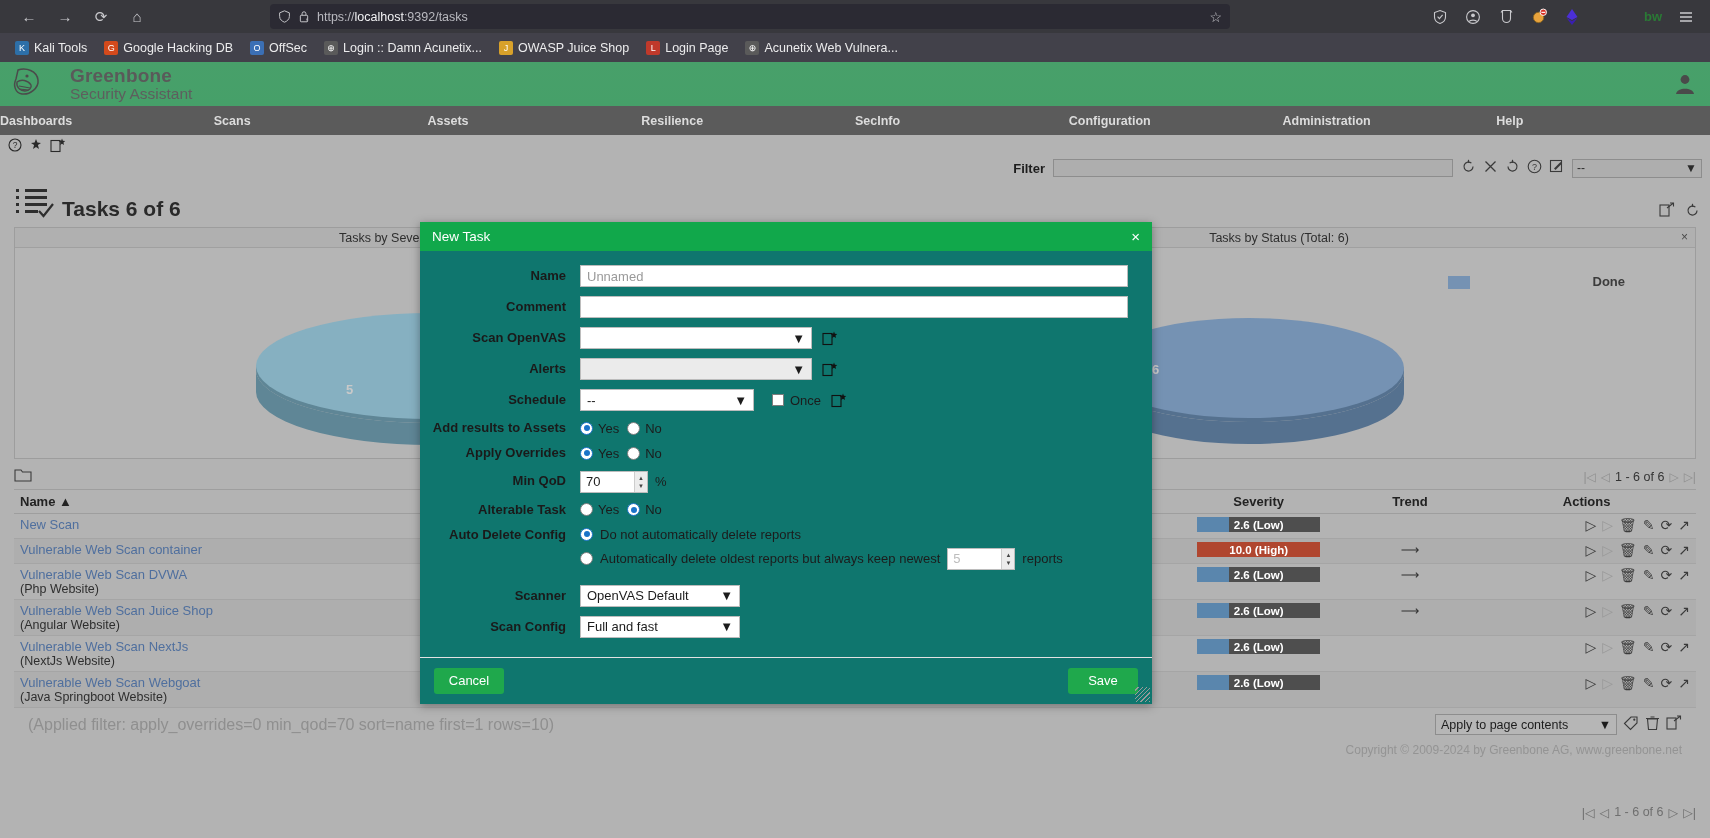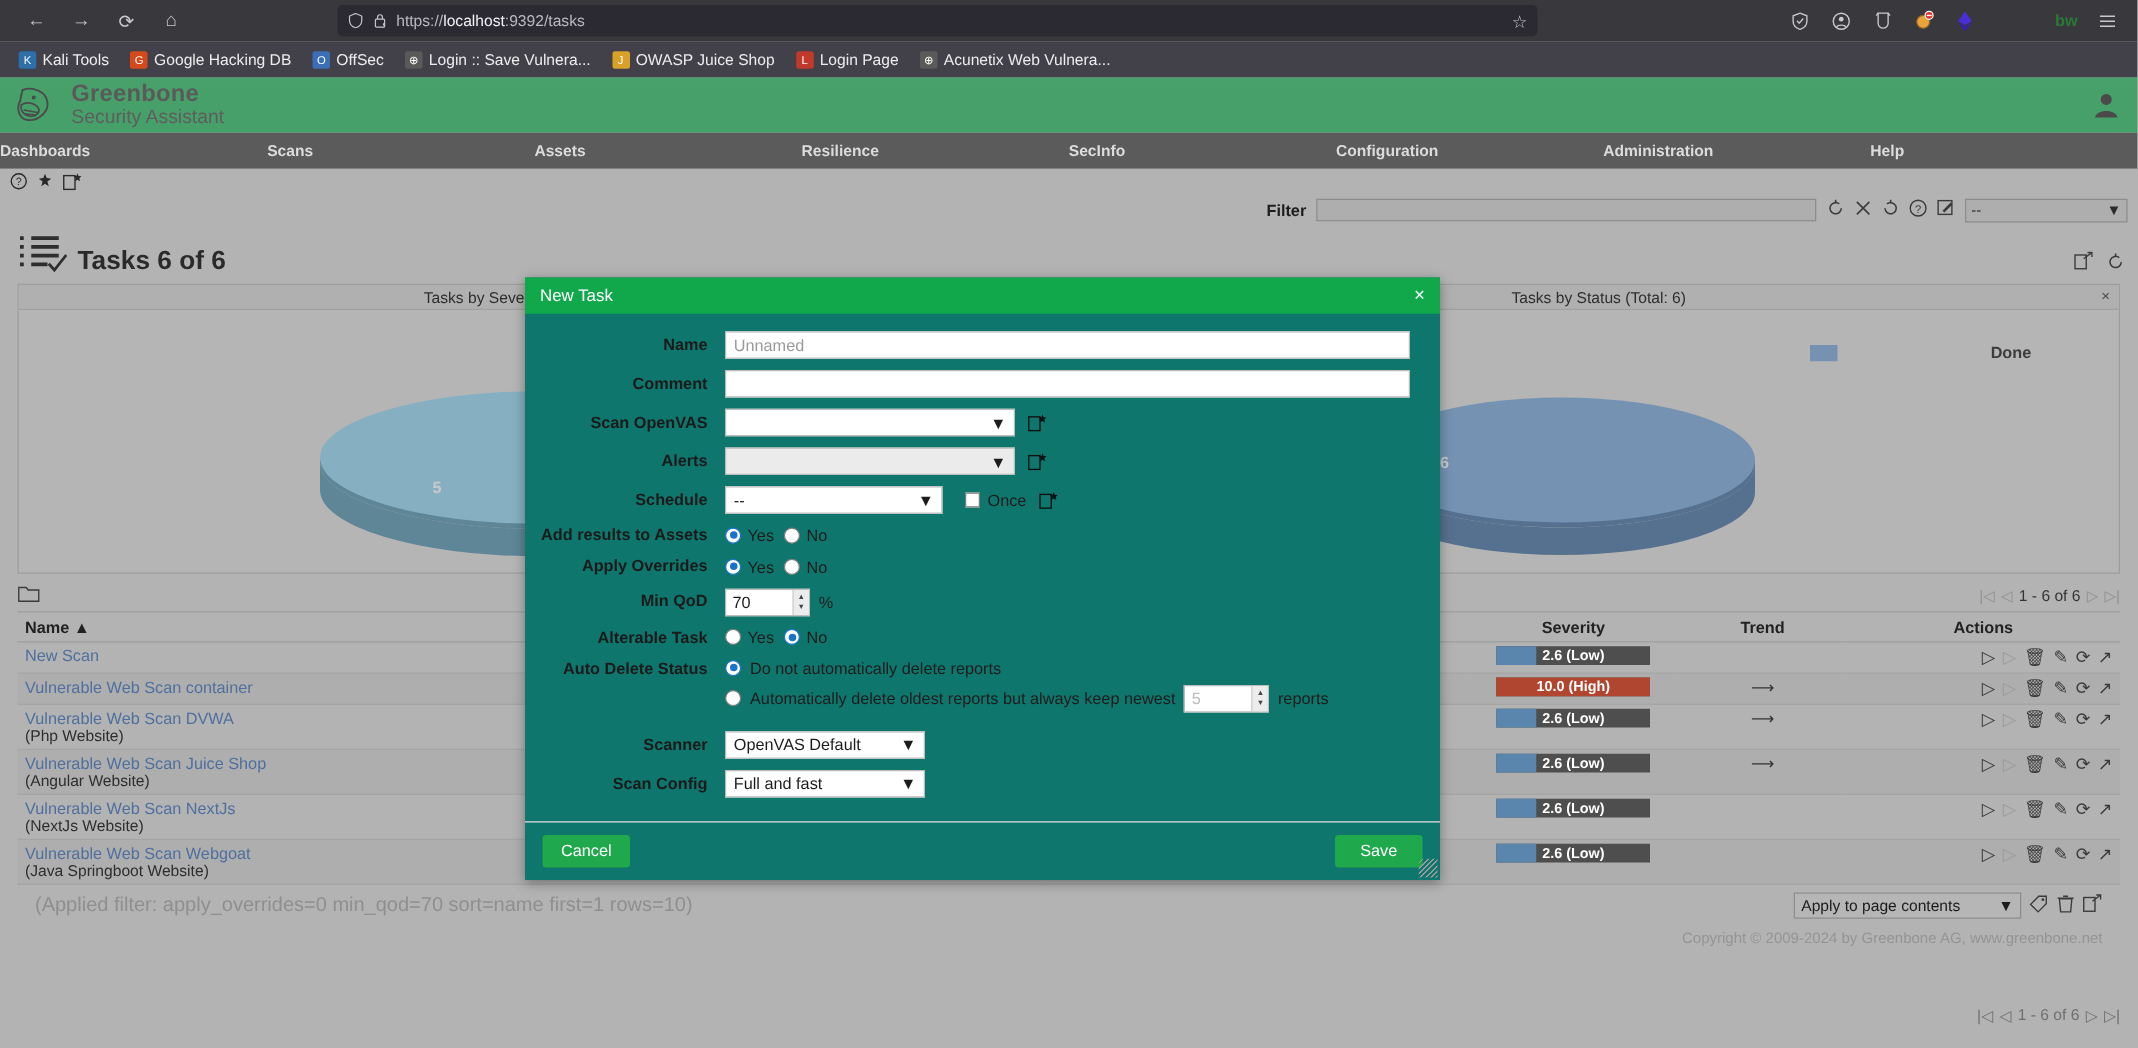--- a/index.html
+++ b/index.html
@@ -41,21 +41,21 @@
   }
   .bm .fav { width:14px; height:14px; border-radius:2px; display:flex; align-items:center;
     justify-content:center; font-size:9px; color:#fff; flex:0 0 14px; }
 
   
   .gsa-header {
     height:44px; background:#4ca26a; display:flex; align-items:center; padding:0 12px;
     position:relative;
     background:linear-gradient(#48a06a,#46a069);
   }
-  .logo-wrap { display:flex; align-items:flex-end; gap:9px; }
+  .logo-wrap { display:flex; align-items:flex-start; gap:22px; }
   .logo-text-1 { font-size:19px; font-weight:bold; color:#5a5a5a; line-height:1; letter-spacing:.2px;}
   .logo-text-2 { font-size:15.5px; color:#5e5e5e; line-height:1.15; }
   .user-icon { margin-left:auto; color:#4a4a4a; font-size:22px; display:flex; }
 
   .gsa-nav {
     height:29px; background:#5b5b5b; display:flex; align-items:center;
   }
   .gsa-nav .item {
     flex:1; text-align:left; color:#dcdcdc; font-size:12.5px; font-weight:bold;
   }
@@ -281,21 +281,21 @@
     <div class="bm">
       <span class="fav" style="background: rgb(212, 74, 28);">G</span>
       <span>Google Hacking DB</span>
     </div>
     <div class="bm">
       <span class="fav" style="background: rgb(59, 111, 181);">O</span>
       <span>OffSec</span>
     </div>
     <div class="bm">
       <span class="fav" style="background: rgb(90, 90, 90);">⊕</span>
-      <span>Login :: Save Vulnera...</span>
+      <span>Login :: Damn Acunetix...</span>
     </div>
     <div class="bm">
       <span class="fav" style="background: rgb(216, 161, 42);">J</span>
       <span>OWASP Juice Shop</span>
     </div>
     <div class="bm">
       <span class="fav" style="background: rgb(192, 57, 43);">L</span>
       <span>Login Page</span>
     </div>
     <div class="bm">
@@ -773,21 +773,21 @@
             <span>Yes</span>
           </span>
         <span class="radio-item">
             <span class="radio on"></span>
             <span>No</span>
           </span>
       </div>
     </div>
 
     <div class="frm-row multiline">
-      <div class="lbl">Auto Delete Status</div>
+      <div class="lbl">Auto Delete Config</div>
       <div style="flex:1">
         <div class="adr-line">
           <span class="radio on"></span>
           <span>Do not automatically delete reports</span>
         </div>
         <div class="adr-line">
           <span class="radio"></span>
           <span>Automatically delete oldest reports but always keep newest</span>
           <span class="spin dim">
             <span class="val">5</span>

